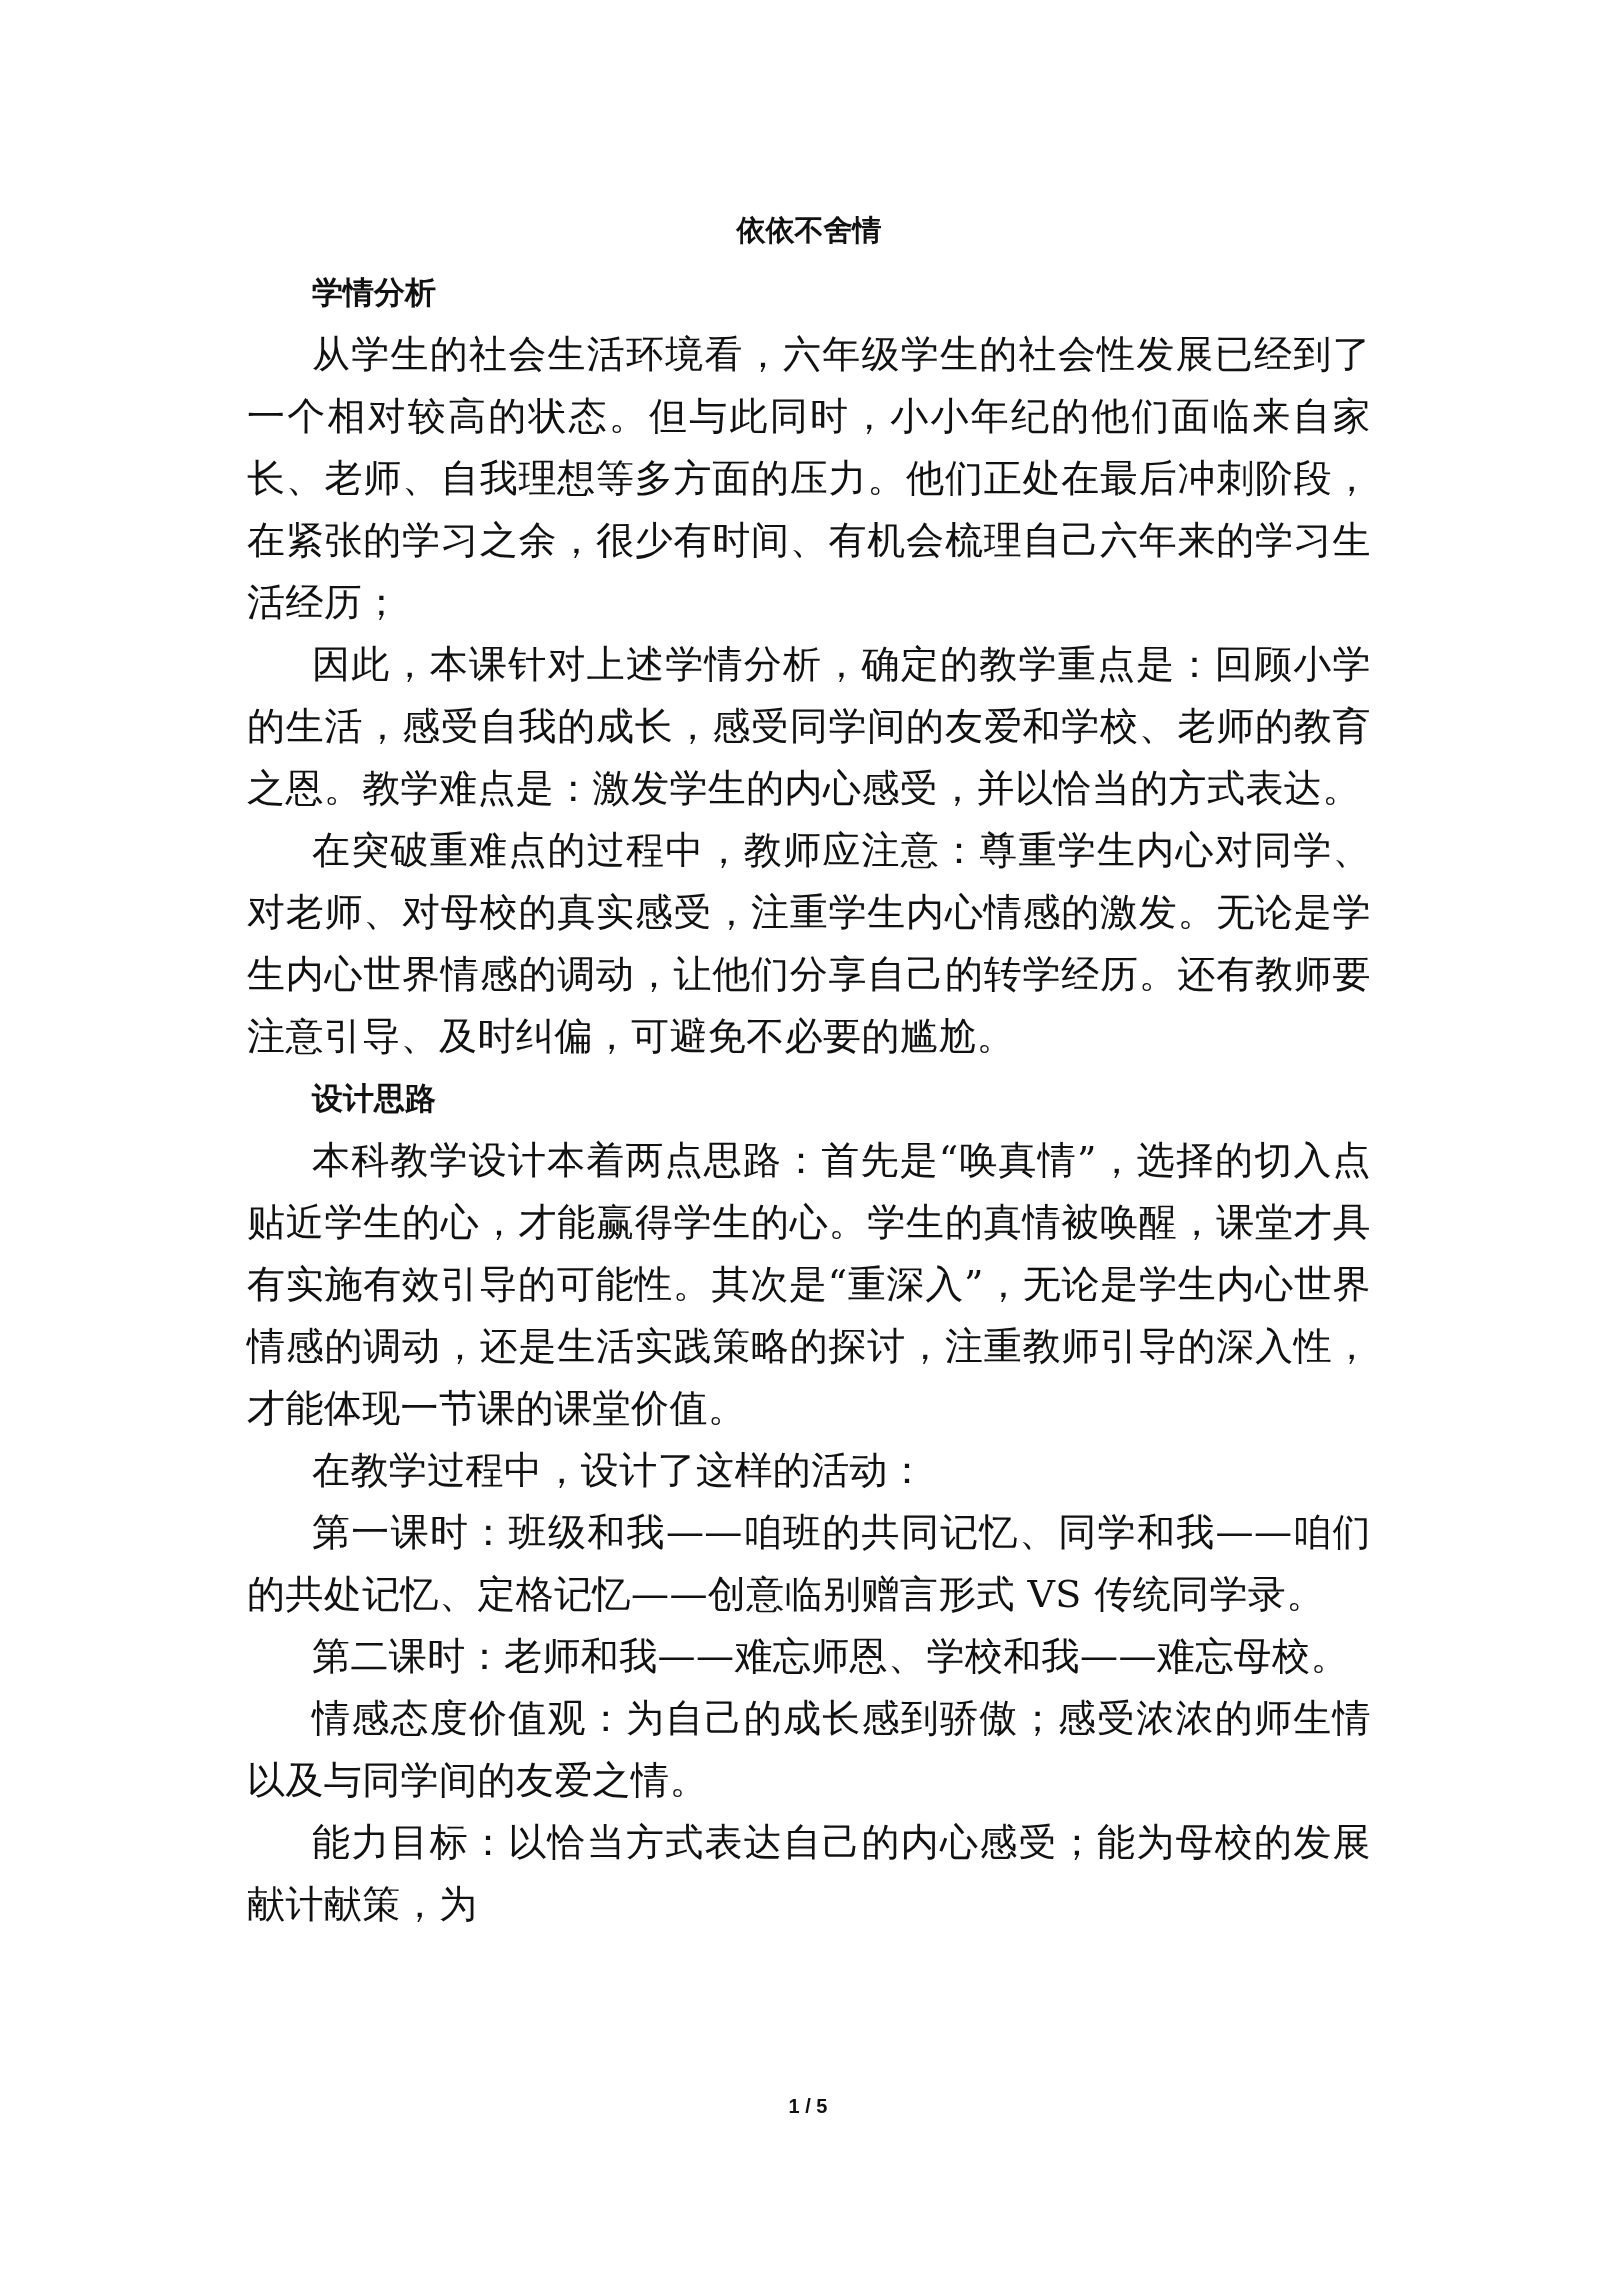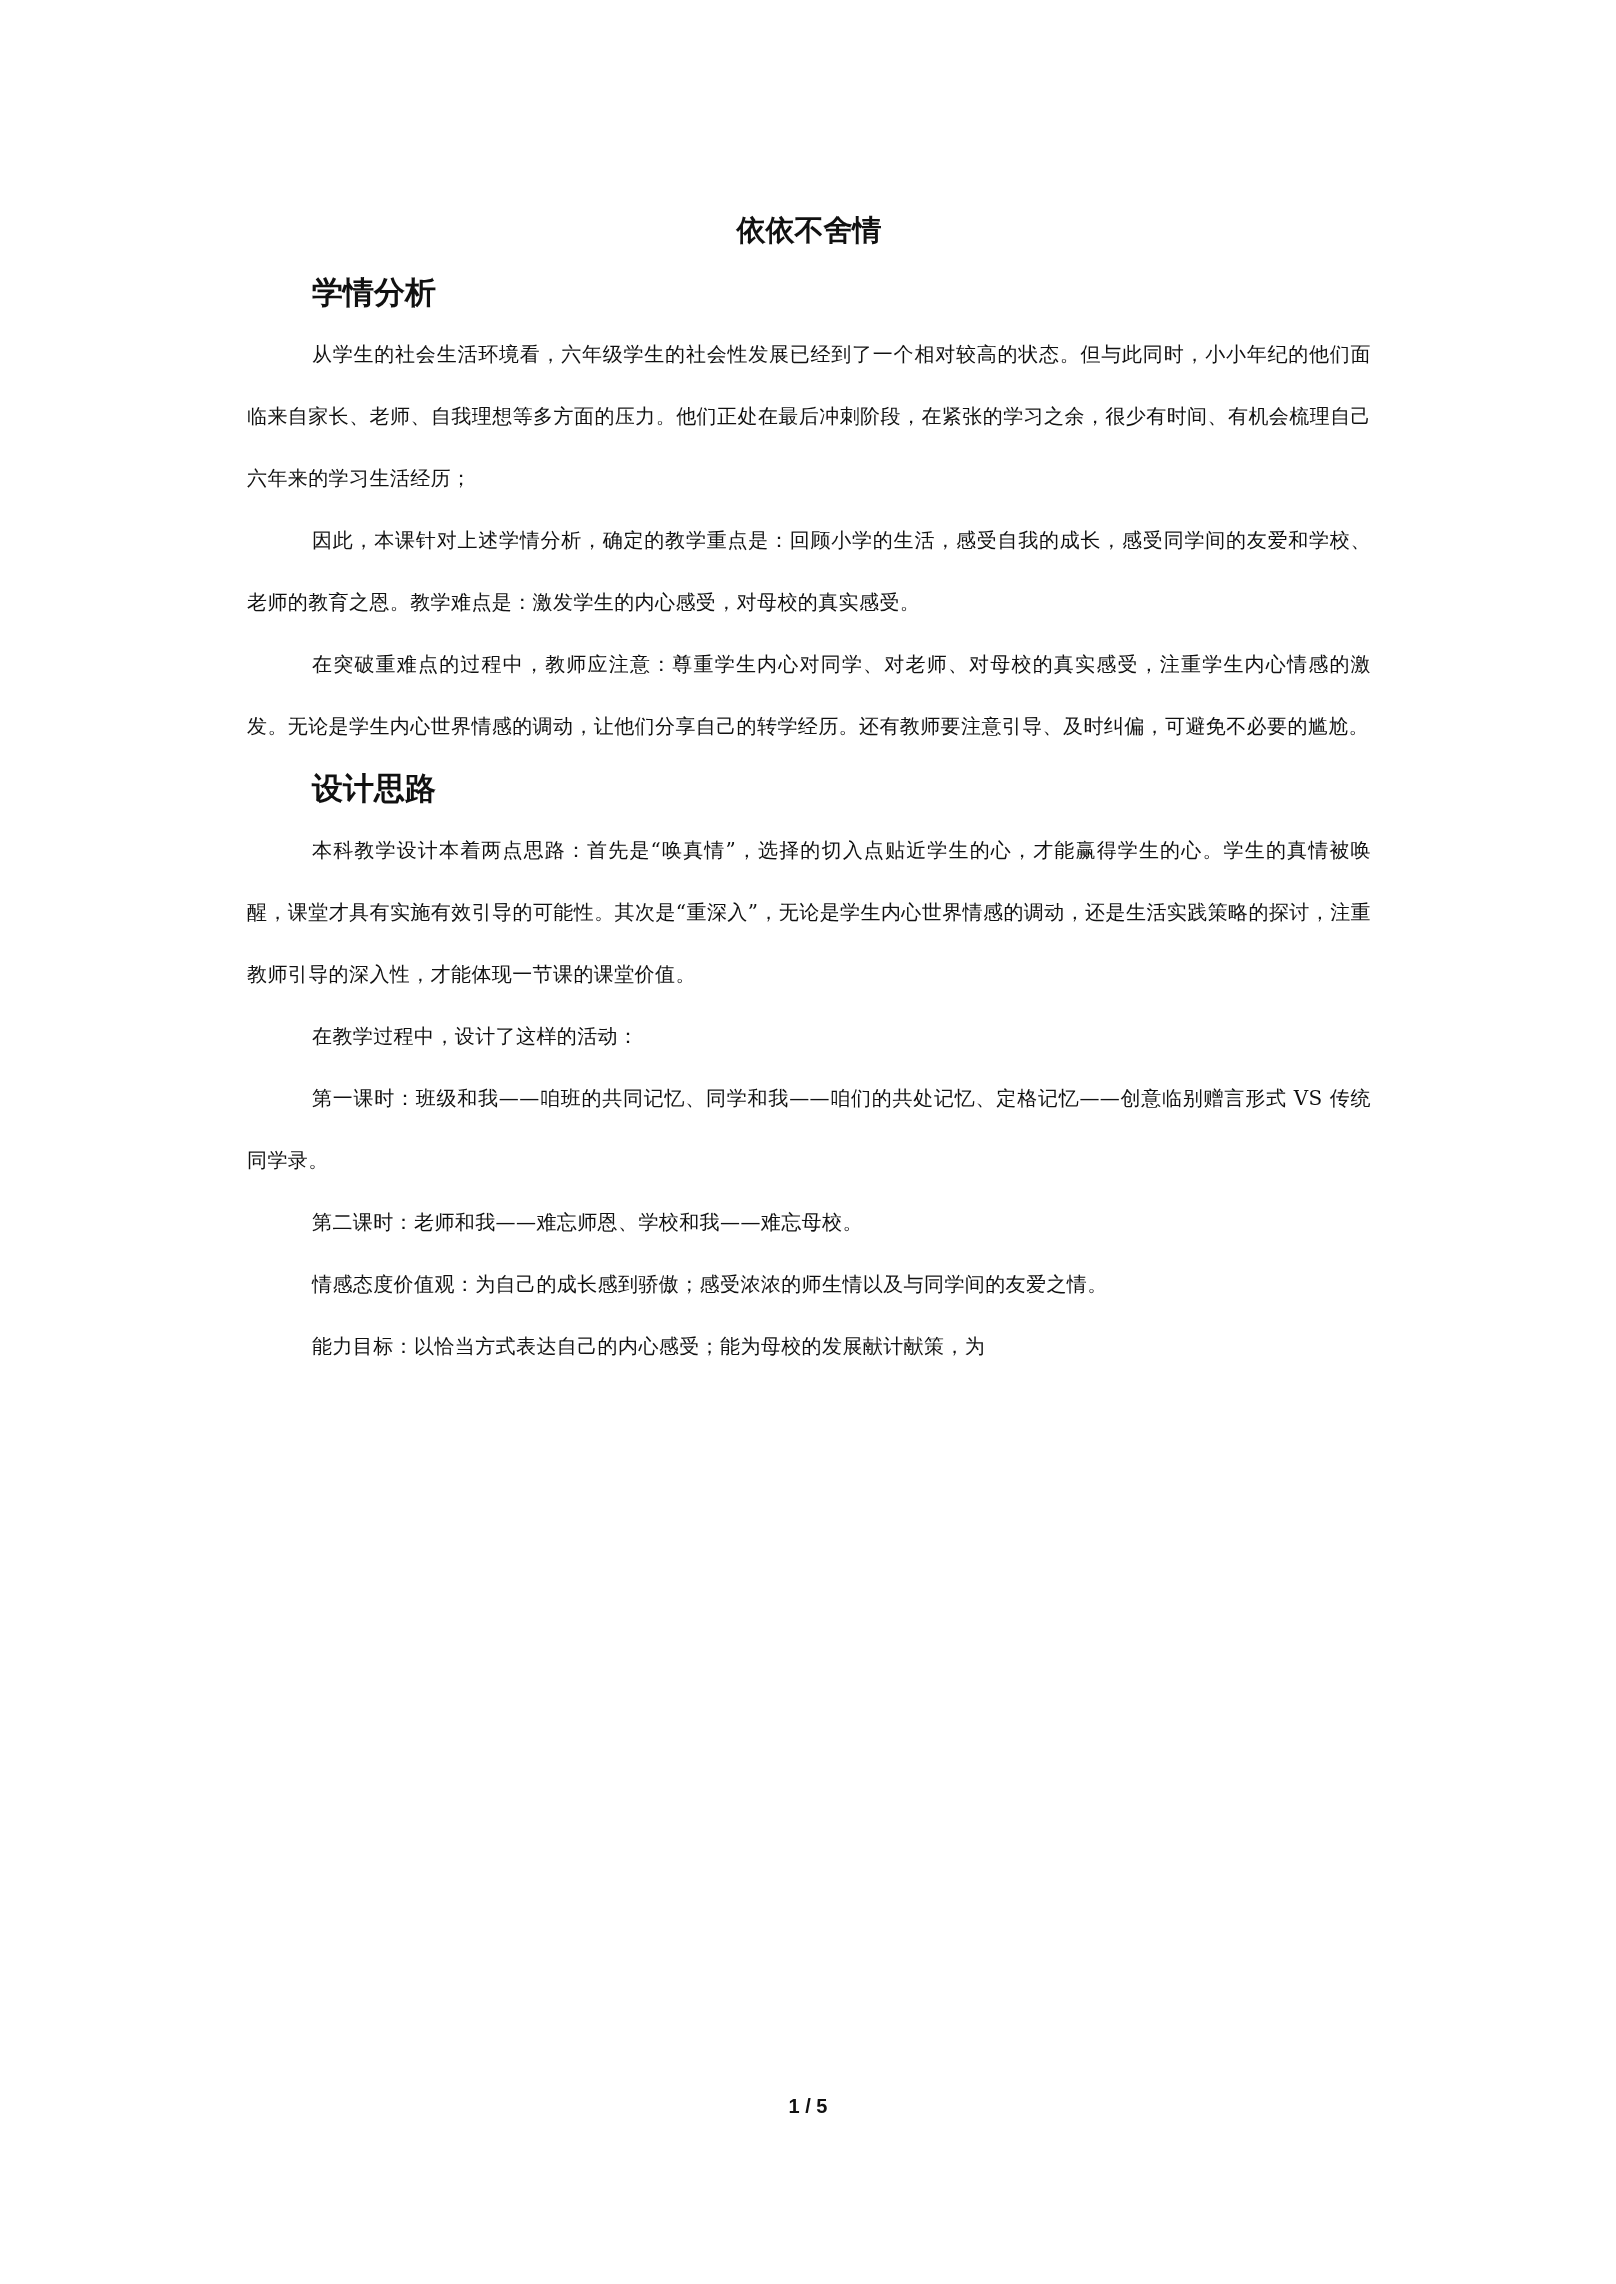--- a/index.html
+++ b/index.html
@@ -23,21 +23,21 @@
       height: 2284px;
       background: #ffffff;
     }
     .content {
       position: absolute;
       left: 247px;
       top: 199px;
       width: 1124px;
     }
     .line-block {
-      font-size: 20px;
+      font-size: 38px;
       line-height: 62px;
       letter-spacing: 0.4px;
       text-align: justify;
       margin: 0;
     }
     .title {
       text-align: center;
       font-weight: bold;
       font-family: "DejaVu Sans", "Liberation Sans", sans-serif;
       font-size: 29px;
@@ -70,21 +70,21 @@
 </head>
 <body>
 
 <div class="page">
   <div class="content">
 
     <p class="title">依依不舍情</p>
 
     <p class="section-heading">学情分析</p>
     <p class="line-block para">从学生的社会生活环境看，六年级学生的社会性发展已经到了一个相对较高的状态。但与此同时，小小年纪的他们面临来自家长、老师、自我理想等多方面的压力。他们正处在最后冲刺阶段，在紧张的学习之余，很少有时间、有机会梳理自己六年来的学习生活经历；</p>
-    <p class="line-block para">因此，本课针对上述学情分析，确定的教学重点是：回顾小学的生活，感受自我的成长，感受同学间的友爱和学校、老师的教育之恩。教学难点是：激发学生的内心感受，对母校的真实感受。</p>
+    <p class="line-block para">因此，本课针对上述学情分析，确定的教学重点是：回顾小学的生活，感受自我的成长，感受同学间的友爱和学校、老师的教育之恩。教学难点是：激发学生的内心感受，并以恰当的方式表达。</p>
     <p class="line-block para">在突破重难点的过程中，教师应注意：尊重学生内心对同学、对老师、对母校的真实感受，注重学生内心情感的激发。无论是学生内心世界情感的调动，让他们分享自己的转学经历。还有教师要注意引导、及时纠偏，可避免不必要的尴尬。</p>
 
     <p class="section-heading">设计思路</p>
     <p class="line-block para">本科教学设计本着两点思路：首先是“唤真情”，选择的切入点贴近学生的心，才能赢得学生的心。学生的真情被唤醒，课堂才具有实施有效引导的可能性。其次是“重深入”，无论是学生内心世界情感的调动，还是生活实践策略的探讨，注重教师引导的深入性，才能体现一节课的课堂价值。</p>
     <p class="line-block para">在教学过程中，设计了这样的活动：</p>
     <p class="line-block para">第一课时：班级和我——咱班的共同记忆、同学和我——咱们的共处记忆、定格记忆——创意临别赠言形式 VS 传统同学录。</p>
     <p class="line-block para">第二课时：老师和我——难忘师恩、学校和我——难忘母校。</p>
 
     <p class="line-block para">情感态度价值观：为自己的成长感到骄傲；感受浓浓的师生情以及与同学间的友爱之情。</p>
     <p class="line-block para">能力目标：以恰当方式表达自己的内心感受；能为母校的发展献计献策，为</p>

